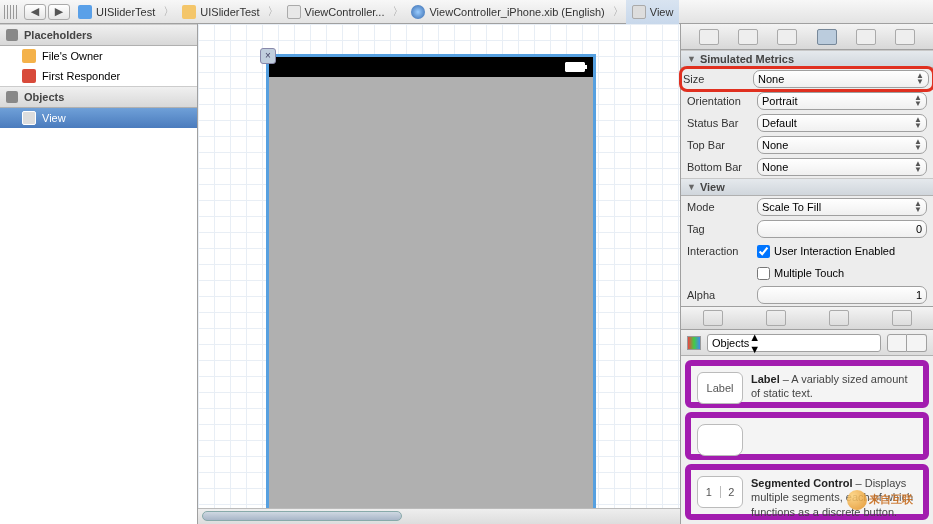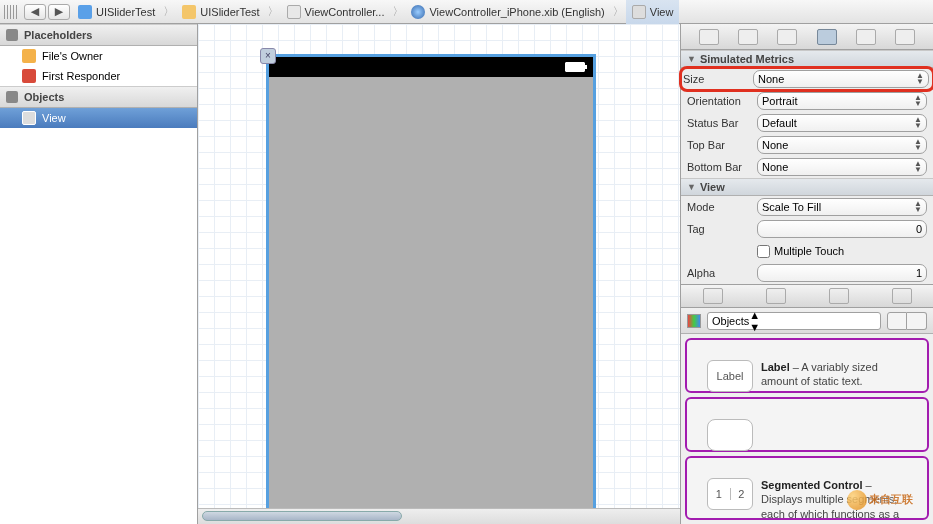--- a/index.html
+++ b/index.html
@@ -52,21 +52,21 @@
 .libbar .btn { width:20px; height:16px; border:1px solid #aaa; border-radius:2px; }
 .objectsbar { height:26px; background:linear-gradient(#f0f0f0,#dcdcdc); border-bottom:1px solid #b0b0b0; display:flex; align-items:center; padding:0 6px; gap:6px; }
 .objectsbar .swatch { width:14px; height:14px; background:linear-gradient(90deg,#e44,#4c4,#48e); border:1px solid #999; }
 .objectsbar .popup { flex:1; height:18px; border:1px solid #a0a0a0; border-radius:3px; background:#fff; display:flex; align-items:center; padding:0 4px; position:relative; }
 .objectsbar .seg { display:flex; }
 .objectsbar .seg .s { width:20px; height:18px; border:1px solid #a0a0a0; background:#f4f4f4; }
 .objectsbar .seg .s:first-child { border-radius:3px 0 0 3px; }
 .objectsbar .seg .s:last-child { border-radius:0 3px 3px 0; border-left:none; }
 
 .library { flex:1; overflow:hidden; background:#efefef; padding:4px; display:flex; flex-direction:column; gap:4px; }
-.lib-item { border:2px solid #a21caf; border-radius:6px; background:#f4f4f4; padding:20px; display:flex; gap:8px; align-items:flex-start; min-height:46px; }
+.lib-item { border:6px solid #a21caf; border-radius:6px; background:#f4f4f4; padding:6px; display:flex; gap:8px; align-items:flex-start; min-height:46px; }
 .lib-item .thumb { width:46px; height:32px; border:1px solid #bbb; border-radius:6px; background:#fff; display:flex; align-items:center; justify-content:center; font-size:10px; color:#555; flex-shrink:0;}
 .lib-item .desc { font-size:10px; color:#444; line-height:1.3; }
 .lib-item .desc b { color:#222; }
 
 .canvas-scrollbar { position:absolute; bottom:0; left:0; right:0; height:16px; background:linear-gradient(#eee,#ddd); border-top:1px solid #bbb; }
 .canvas-scrollbar .thumb { position:absolute; left:4px; top:2px; width:200px; height:10px; background:linear-gradient(#cfd8e2,#a8b6c8); border:1px solid #8aa; border-radius:6px; }
 
 .watermark { position:absolute; right:20px; bottom:14px; font-size:12px; color:#c76a1a; font-weight:bold; opacity:0.85; text-shadow:0 0 2px #fff; }
 .watermark .ball{ display:inline-block; width:20px;height:20px; background:radial-gradient(circle at 30% 30%, #ffd27a, #e08a1a); border-radius:50%; vertical-align:middle; margin-right:2px;}
 </style>
@@ -202,20 +202,27 @@
       <span class="arrows">▲<br>▼</span>
     </div>
   </div>
   <div class="insp-row">
     <label>Tag</label>
     <div class="field">
       <input value="0" style="">
     </div>
   </div>
   <div class="insp-row">
+    <label>Interaction</label>
+    <div class="check">
+      <input type="checkbox" checked="" style="">
+      <span>User Interaction Enabled</span>
+    </div>
+  </div>
+  <div class="insp-row">
     <label></label>
     <div class="check">
       <input type="checkbox" style="">
       <span>Multiple Touch</span>
     </div>
   </div>
   <div class="insp-row">
     <label>Alpha</label>
     <div class="field">
       <input value="1" style="">

